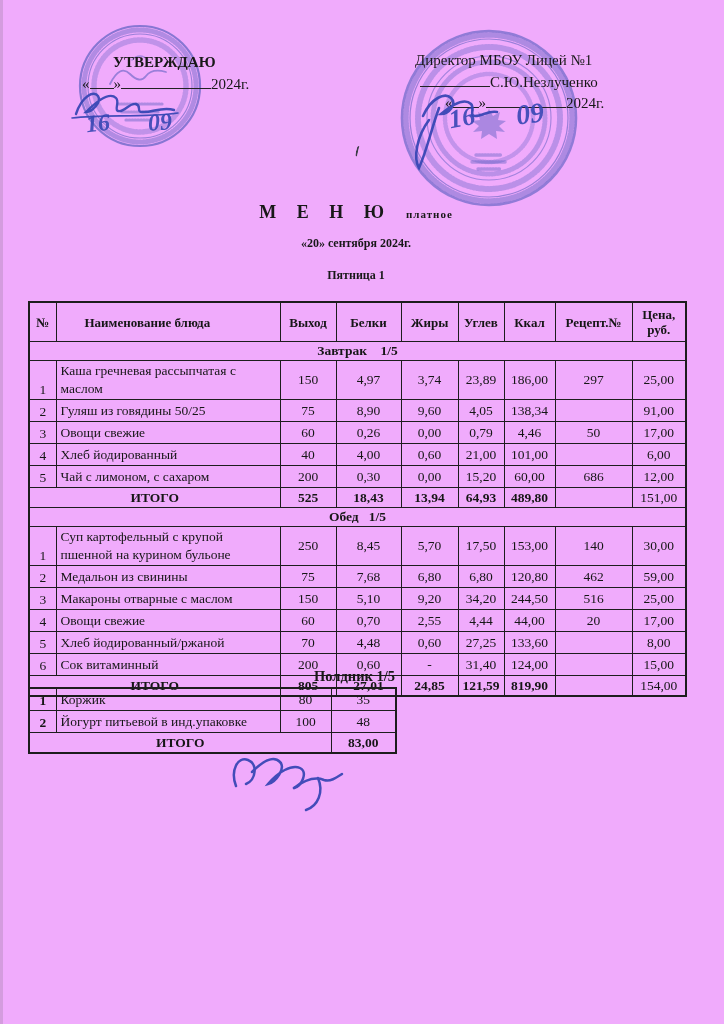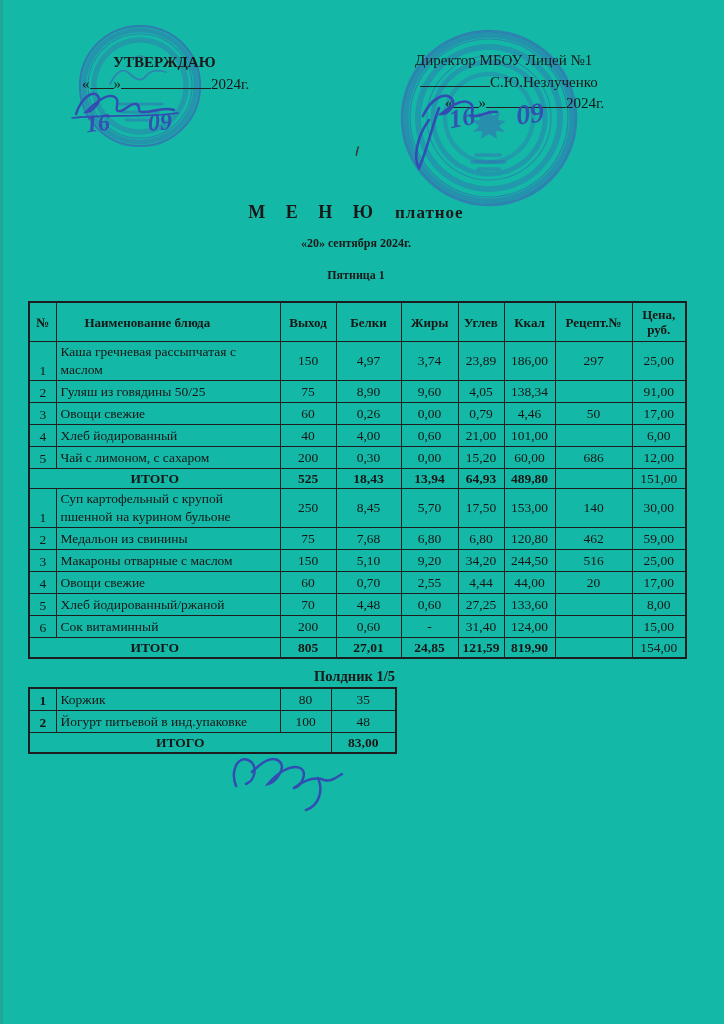--- a/index.html
+++ b/index.html
@@ -1,18 +1,18 @@
 <!DOCTYPE html>
 <html lang="ru"><head>
 <meta charset="utf-8">
 <style>
   html,body{margin:0;padding:0;background:#e8e8e8;}
   .page{
     position:relative;width:724px;height:1024px;margin:0 auto;
-    background:#14b8a6;color:#181818;overflow:hidden;
+    background:#f0abfc;color:#181818;overflow:hidden;
     font-family:"Liberation Serif","DejaVu Serif",serif;
   }
   .edge-shade{position:absolute;left:0;top:0;width:3px;height:100%;background:rgba(90,90,90,.18);}
 
   
   .approve{position:absolute;font-size:15px;line-height:21.5px;white-space:nowrap;}
   .approve .a-title{font-weight:bold;}
   .ul{display:inline-block;border-bottom:1.4px solid #222;height:13px;vertical-align:baseline;}
   .w24{width:24px}.w26{width:26px}.w66{width:70px}.w75{width:75px}.w80{width:80px}.w90{width:90px}
   .hw{
@@ -20,21 +20,21 @@
     font-family:"Liberation Serif",serif;opacity:.9;
   }
 
   
   .stamp{position:absolute;}
   .sig{position:absolute;}
 
   
   .title-block{position:absolute;left:0;width:724px;text-align:center;padding-right:12px;box-sizing:border-box;}
   .t-menu{font-size:18px;font-weight:bold;letter-spacing:8px;}
-  .t-qual{font-size:17px;font-weight:bold;letter-spacing:1px;margin-left:14px;}
+  .t-qual{font-size:11px;font-weight:bold;letter-spacing:1px;margin-left:14px;}
   .t-line{font-size:12px;font-weight:bold;}
 
   
   table{border-collapse:collapse;table-layout:fixed;font-size:13.5px;color:#161616;}
   #main-table{position:absolute;left:28px;top:301px;width:657px;border:2px solid #1d1d1d;}
   #snack-table{position:absolute;left:28px;top:687px;width:367px;border:2px solid #1d1d1d;}
   td,th{border:1px solid #1d1d1d;padding:0 3px;height:19px;overflow:hidden;}
   tr.head th{font-weight:bold;font-size:13px;height:38px;text-align:center;white-space:pre-line;padding:0 2px;line-height:15px;}
   #main-table th.c1{text-align:left;padding-left:28px;margin-top:35px;}
   tr.section td{font-weight:bold;text-align:center;white-space:pre;height:18px;}
@@ -142,20 +142,23 @@
           <th class="c1">Наименование блюда</th>
           <th class="c2">Выход</th>
           <th class="c3">Белки</th>
           <th class="c4">Жиры</th>
           <th class="c5">Углев</th>
           <th class="c6">Ккал</th>
           <th class="c7">Рецепт.№</th>
           <th class="c8">Цена,
 руб.</th>
         </tr>
+        <tr class="section">
+          <td colspan="9">Завтрак    1/5</td>
+        </tr>
         <tr class="item">
           <td class="c0">1</td>
           <td class="c1">Каша гречневая рассыпчатая с маслом</td>
           <td class="c2">150</td>
           <td class="c3">4,97</td>
           <td class="c4">3,74</td>
           <td class="c5">23,89</td>
           <td class="c6">186,00</td>
           <td class="c7">297</td>
           <td class="c8">25,00</td>
@@ -207,20 +210,23 @@
         <tr class="total">
           <td colspan="2">ИТОГО</td>
           <td class="c2">525</td>
           <td class="c3">18,43</td>
           <td class="c4">13,94</td>
           <td class="c5">64,93</td>
           <td class="c6">489,80</td>
           <td class="c7"></td>
           <td class="c8 plain">151,00</td>
         </tr>
+        <tr class="section">
+          <td colspan="9">Обед   1/5</td>
+        </tr>
         <tr class="item">
           <td class="c0">1</td>
           <td class="c1">Суп картофельный  с крупой пшенной на курином бульоне</td>
           <td class="c2">250</td>
           <td class="c3">8,45</td>
           <td class="c4">5,70</td>
           <td class="c5">17,50</td>
           <td class="c6">153,00</td>
           <td class="c7">140</td>
           <td class="c8">30,00</td>

